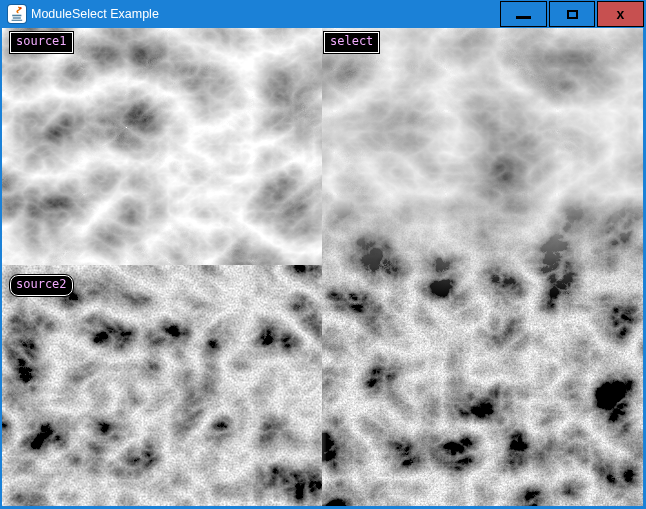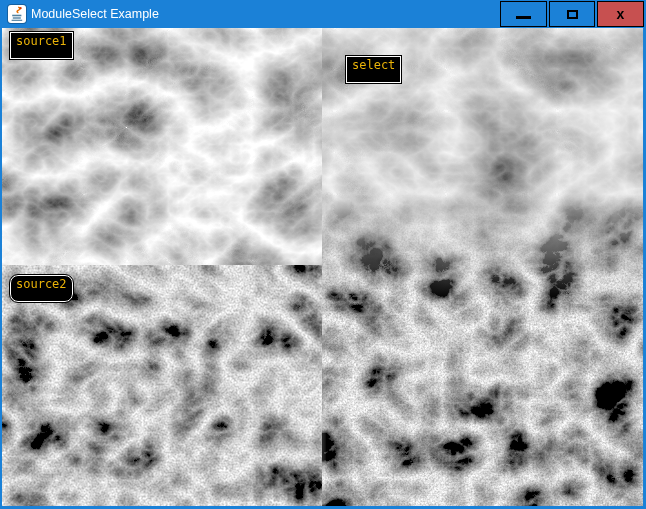--- a/index.html
+++ b/index.html
@@ -9,23 +9,23 @@
   .window-title{position:absolute;left:31px;top:0;height:28px;line-height:28px;font-size:12.5px;color:#ffffff;white-space:nowrap;}
   .ctrl{position:absolute;top:1px;height:26px;border:1px solid #000;background:#1b81d7;padding:0;margin:0;box-sizing:border-box;display:flex;align-items:center;justify-content:center;cursor:pointer;}
   .ctrl-min{left:500px;width:47px;}
   .ctrl-max{left:549px;width:46px;}
   .ctrl-close{left:597px;width:47px;background:#c75050;}
   .glyph-min{display:block;width:15px;height:3px;background:#000;margin-top:6px;}
   .glyph-max{display:block;width:11px;height:9px;border:2px solid #000;box-sizing:border-box;background:transparent;}
   .glyph-close{font-size:14px;font-weight:bold;color:#000;line-height:1;font-family:"Liberation Sans",sans-serif;}
   .client{position:absolute;left:2px;top:28px;width:641px;height:478px;background:#7a7a7a;overflow:hidden;}
   .client svg{position:absolute;left:0;top:0;width:100%;height:100%;display:block;}
-  .chip{position:absolute;background:#000000;color:#eab308;border:1px solid #ffffff;outline:1px solid #000000;padding:2px 5px 9px 5px;font-family:"DejaVu Sans Mono","Liberation Mono",monospace;font-size:12px;line-height:1.15;letter-spacing:0px;}
+  .chip{position:absolute;background:#000000;color:#f0abfc;border:1px solid #ffffff;outline:1px solid #000000;padding:2px 5px 3px 5px;font-family:"DejaVu Sans Mono","Liberation Mono",monospace;font-size:12px;line-height:1.15;letter-spacing:0px;}
   .chip-source1{left:8px;top:4px;}
-  .chip-select{left:344px;top:4px;margin-top:24px;}
+  .chip-select{left:322px;top:4px;}
   .chip-source2{left:8px;top:247px;border-radius:8px;}
 </style>
 </head>
 <body>
 
 <div class="window">
 
   <div class="titlebar">
     <span class="app-icon">
       <svg width="18" height="18" viewBox="0 0 18 18">

